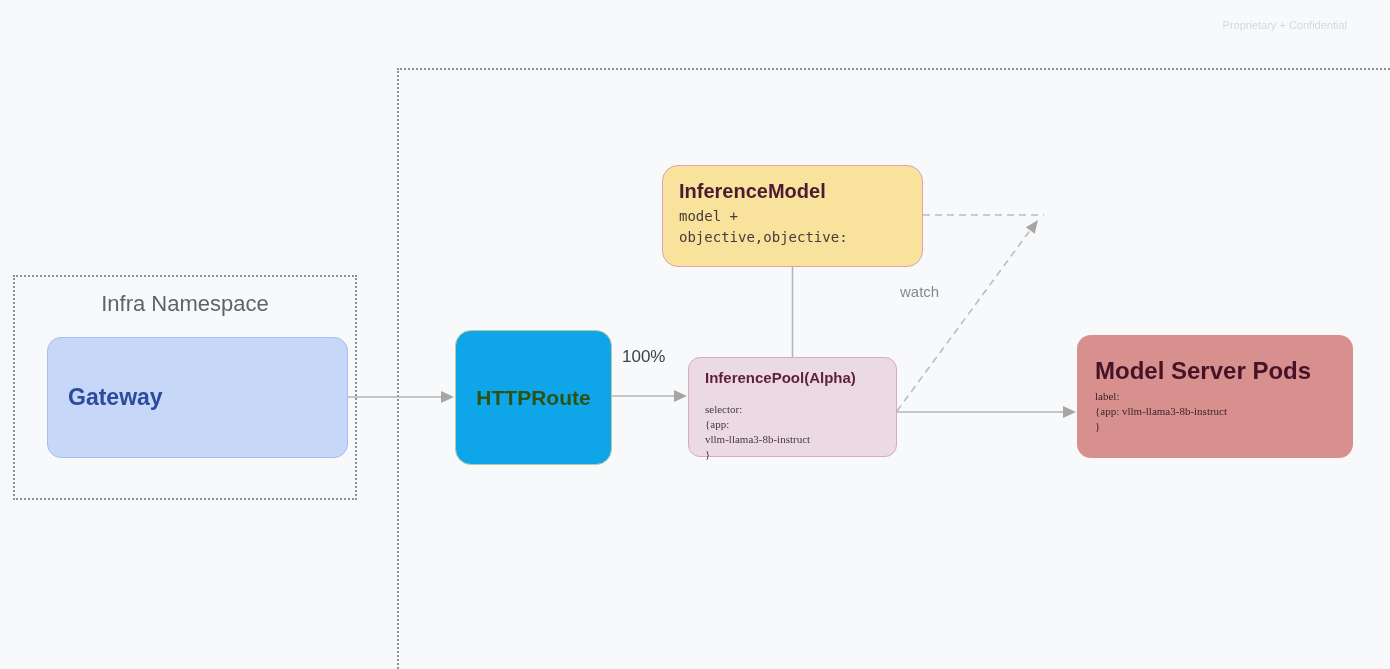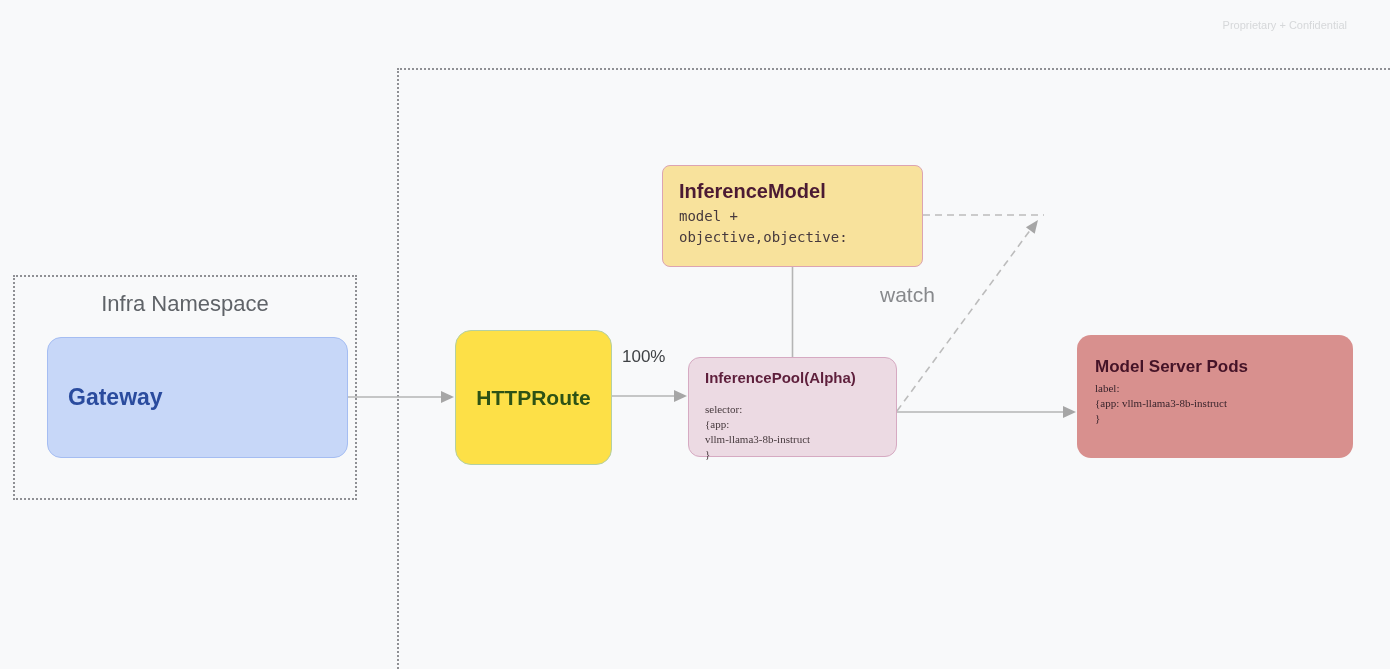--- a/index.html
+++ b/index.html
@@ -15,50 +15,50 @@
   .genai-title{left:660px;top:85px;width:480px;text-align:center;font-size:23px;}
   .infra-title{left:13px;top:291px;width:344px;text-align:center;font-size:22px;}
   svg.connectors{position:absolute;left:0;top:0;width:1390px;height:669px;pointer-events:none;}
   .node{position:absolute;box-sizing:border-box;}
   .node-gateway{
     left:47px;top:337px;width:301px;height:121px;background:#c7d7f8;
     border:1.5px solid #a5bdf2;border-radius:14px;display:flex;align-items:center;
     padding-left:20px;font-weight:bold;font-size:23px;color:#2a4b9e;
   }
   .node-httproute{
-    left:455px;top:330px;width:157px;height:135px;background:#fde047;
+    left:455px;top:330px;width:157px;height:135px;background:#0ea5e9;
     border:1.5px solid #b4d0a2;border-radius:16px;display:flex;align-items:center;
     justify-content:center;font-weight:bold;font-size:21px;color:#2d5215;
   }
   .node-inference-model{
     left:662px;top:165px;width:261px;height:102px;background:#f8e29c;
-    border:1.5px solid #dca4b2;border-radius:8px;padding:14px 16px;
+    border:1.5px solid #dca4b2;border-radius:16px;padding:14px 16px;
   }
   .im-title{font-size:20px;font-weight:bold;color:#4b1a33;margin-bottom:3px;}
   .mono-md{font-family:"DejaVu Sans Mono","Liberation Mono",monospace;font-size:14px;line-height:21px;color:#46393d;}
   .node-epp{
     left:1045px;top:162px;width:297px;height:106px;background:#ee9c26;
     border:2px solid #d6c3da;border-radius:12px;display:flex;align-items:center;
     justify-content:center;font-weight:bold;font-size:20px;color:#451c44;
   }
   .node-inference-pool{
     left:688px;top:357px;width:209px;height:100px;background:#ecdae3;
     border:1.5px solid #d6aac2;border-radius:12px;padding:11px 16px;
   }
   .ip-title{font-size:15px;font-weight:bold;color:#5e1f3c;margin-bottom:16px;}
   .mono-sm{font-family:Liberation Serif, serif;font-size:11px;line-height:15px;color:#46393d;white-space:pre;}
   .node-pods{
     left:1077px;top:335px;width:276px;height:123px;background:#d8908e;
     border-radius:14px;padding:22px 18px;
   }
-  .pods-title{font-size:17px;font-weight:bold;color:#451327;margin-bottom:4px;}
+  .pods-title{font-size:24px;font-weight:bold;color:#451327;margin-bottom:4px;}
   .node-pods .mono-sm{color:#39242c;}
   .edge-label{position:absolute;}
   .pct-label{left:622px;top:347px;width:56px;text-align:left;font-size:17px;color:#3f4245;}
-  .watch-label{left:880px;top:283px;font-size:21px;color:#87898c;}
+  .watch-label{left:900px;top:283px;font-size:15px;color:#87898c;}
 </style>
 </head>
 <body>
 
 <div class="canvas">
 
   <div class="watermark">Proprietary + Confidential</div>
 
   <div class="ns ns-genai"></div>
 

